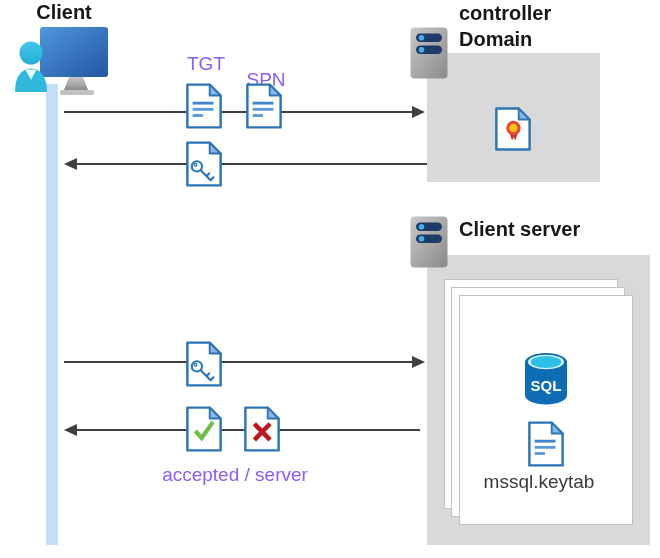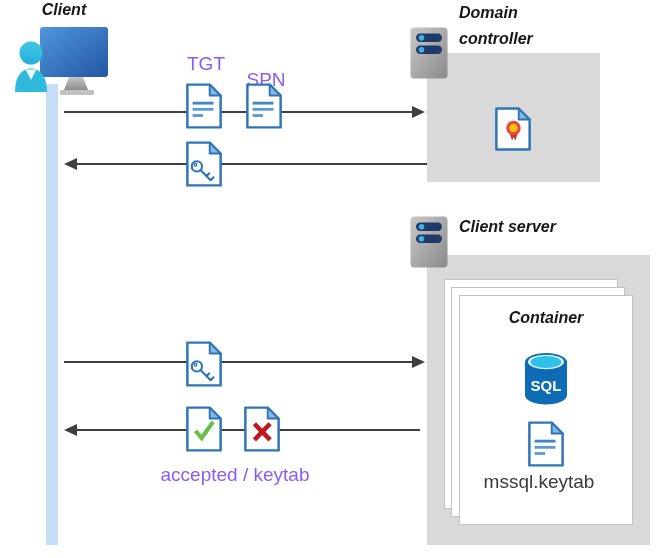--- a/index.html
+++ b/index.html
@@ -1,21 +1,21 @@
 <!DOCTYPE html>
 <html><head>
 <meta charset="utf-8">
 <style>
   html,body { margin:0; padding:0; background:#ffffff; }
   .stage {
     position:relative; width:660px; height:558px; background:#ffffff;
     font-family:"Liberation Sans", sans-serif; overflow:hidden;
   }
   .abs { position:absolute; }
-  .title { font-weight:bold; font-size:16px; color:#171717;font-style:italic; }
+  .title { font-weight:bold; font-size:20px; color:#171717; }
   .label { font-size:19px; color:#8b5cf6; }
   .center { text-align:center; }
   .graybox { background:#d9d9d9; }
   .card { background:#ffffff; border:1px solid #c2c2c2; box-sizing:border-box; }
   .lifeline { background:#c6ddf7; }
   .aline { height:0; border-top:2px solid #3f3f3f; }
   .ahead-r { width:0; height:0; border-top:6px solid transparent; border-bottom:6px solid transparent; border-left:13px solid #3f3f3f; }
   .ahead-l { width:0; height:0; border-top:6px solid transparent; border-bottom:6px solid transparent; border-right:13px solid #3f3f3f; }
   svg { display:block; }
 </style>
@@ -68,22 +68,22 @@
       <rect x="46" y="64" width="34" height="5" rx="1.5" fill="#c2c2c2"></rect>
       <circle cx="17" cy="27" r="11.5" fill="url(#gradPerson)"></circle>
       <path d="M1 66 C1 50 8 42.5 17 42.5 C26 42.5 33 50 33 66 Z" fill="#2fb9dc"></path>
       <path d="M11.5 43.5 L22.5 43.5 L17 54 Z" fill="#eafcff"></path>
     </svg>
   </div>
 
   <div class="abs graybox" style="left:427px; top:53px; width:173px; height:129px;"></div>
 
   <div class="abs title" style="left:459px; top:0px; line-height:26px;">
+    <div>controller</div>
     <div>Domain</div>
-    <div>controller</div>
   </div>
 
   <div class="abs" style="left:410px; top:27px;">
     <svg width="38" height="52" viewBox="0 0 38 52">
       <rect x="0.5" y="0.5" width="37" height="51" rx="4" fill="url(#gradServer)"></rect>
       <rect x="6" y="6.5" width="26" height="8.5" rx="4.2" fill="#1e3a68"></rect>
       <circle cx="11.5" cy="10.7" r="2.8" fill="#45aee3"></circle>
       <rect x="6" y="18.5" width="26" height="8.5" rx="4.2" fill="#1e3a68"></rect>
       <circle cx="11.5" cy="22.7" r="2.8" fill="#45aee3"></circle>
     </svg>
@@ -142,21 +142,20 @@
       <circle cx="11.5" cy="10.7" r="2.8" fill="#45aee3"></circle>
       <rect x="6" y="18.5" width="26" height="8.5" rx="4.2" fill="#1e3a68"></rect>
       <circle cx="11.5" cy="22.7" r="2.8" fill="#45aee3"></circle>
     </svg>
   </div>
 
   <div class="abs card" style="left:444px; top:279px; width:174px; height:230px;"></div>
   <div class="abs card" style="left:451px; top:287px; width:174px; height:230px;"></div>
   <div class="abs card" style="left:459px; top:295px; width:174px; height:230px;"></div>
 
-  <div class="abs title center" style="left:459px; top:309px; width:174px;">Container</div>
 
   <div class="abs" style="left:522px; top:351px;">
     <svg width="48" height="55" viewBox="0 0 48 55">
       <path d="M3 11 L3 44 A21 9.5 0 0 0 45 44 L45 11 Z" fill="#0e6cb5"></path>
       <ellipse cx="24" cy="11" rx="21" ry="9" fill="#0e6cb5"></ellipse>
       <ellipse cx="24" cy="11" rx="18" ry="7.3" fill="#d6f0fa"></ellipse>
       <ellipse cx="24" cy="11" rx="15.3" ry="6" fill="#2fc0e7"></ellipse>
       <text x="24" y="40" text-anchor="middle" font-family="Liberation Sans, sans-serif" font-size="15" font-weight="bold" fill="#ffffff">SQL</text>
     </svg>
   </div>
@@ -192,15 +191,15 @@
   </div>
 
   <div class="abs" style="left:243px; top:405px;">
     <svg width="38" height="48" viewBox="0 0 40 50">
       <path d="M2.5 2.5 H26 L37.5 14 V47.5 H2.5 Z" fill="#ffffff" stroke="#2e75b6" stroke-width="2.6" stroke-linejoin="round"></path>
       <path d="M26 2.5 V14 H37.5 Z" fill="#88b7e3" stroke="#2e75b6" stroke-width="2" stroke-linejoin="round"></path>
       <path d="M12 19.5 L28.5 36.5 M28.5 19.5 L12 36.5" fill="none" stroke="#c0161d" stroke-width="4.8"></path>
     </svg>
   </div>
 
-  <div class="abs label center" style="left:135px; top:464px; width:200px;">accepted / keytab</div>
+  <div class="abs label center" style="left:135px; top:464px; width:200px;">accepted / server</div>
 
 </div>
 
 </body></html>

